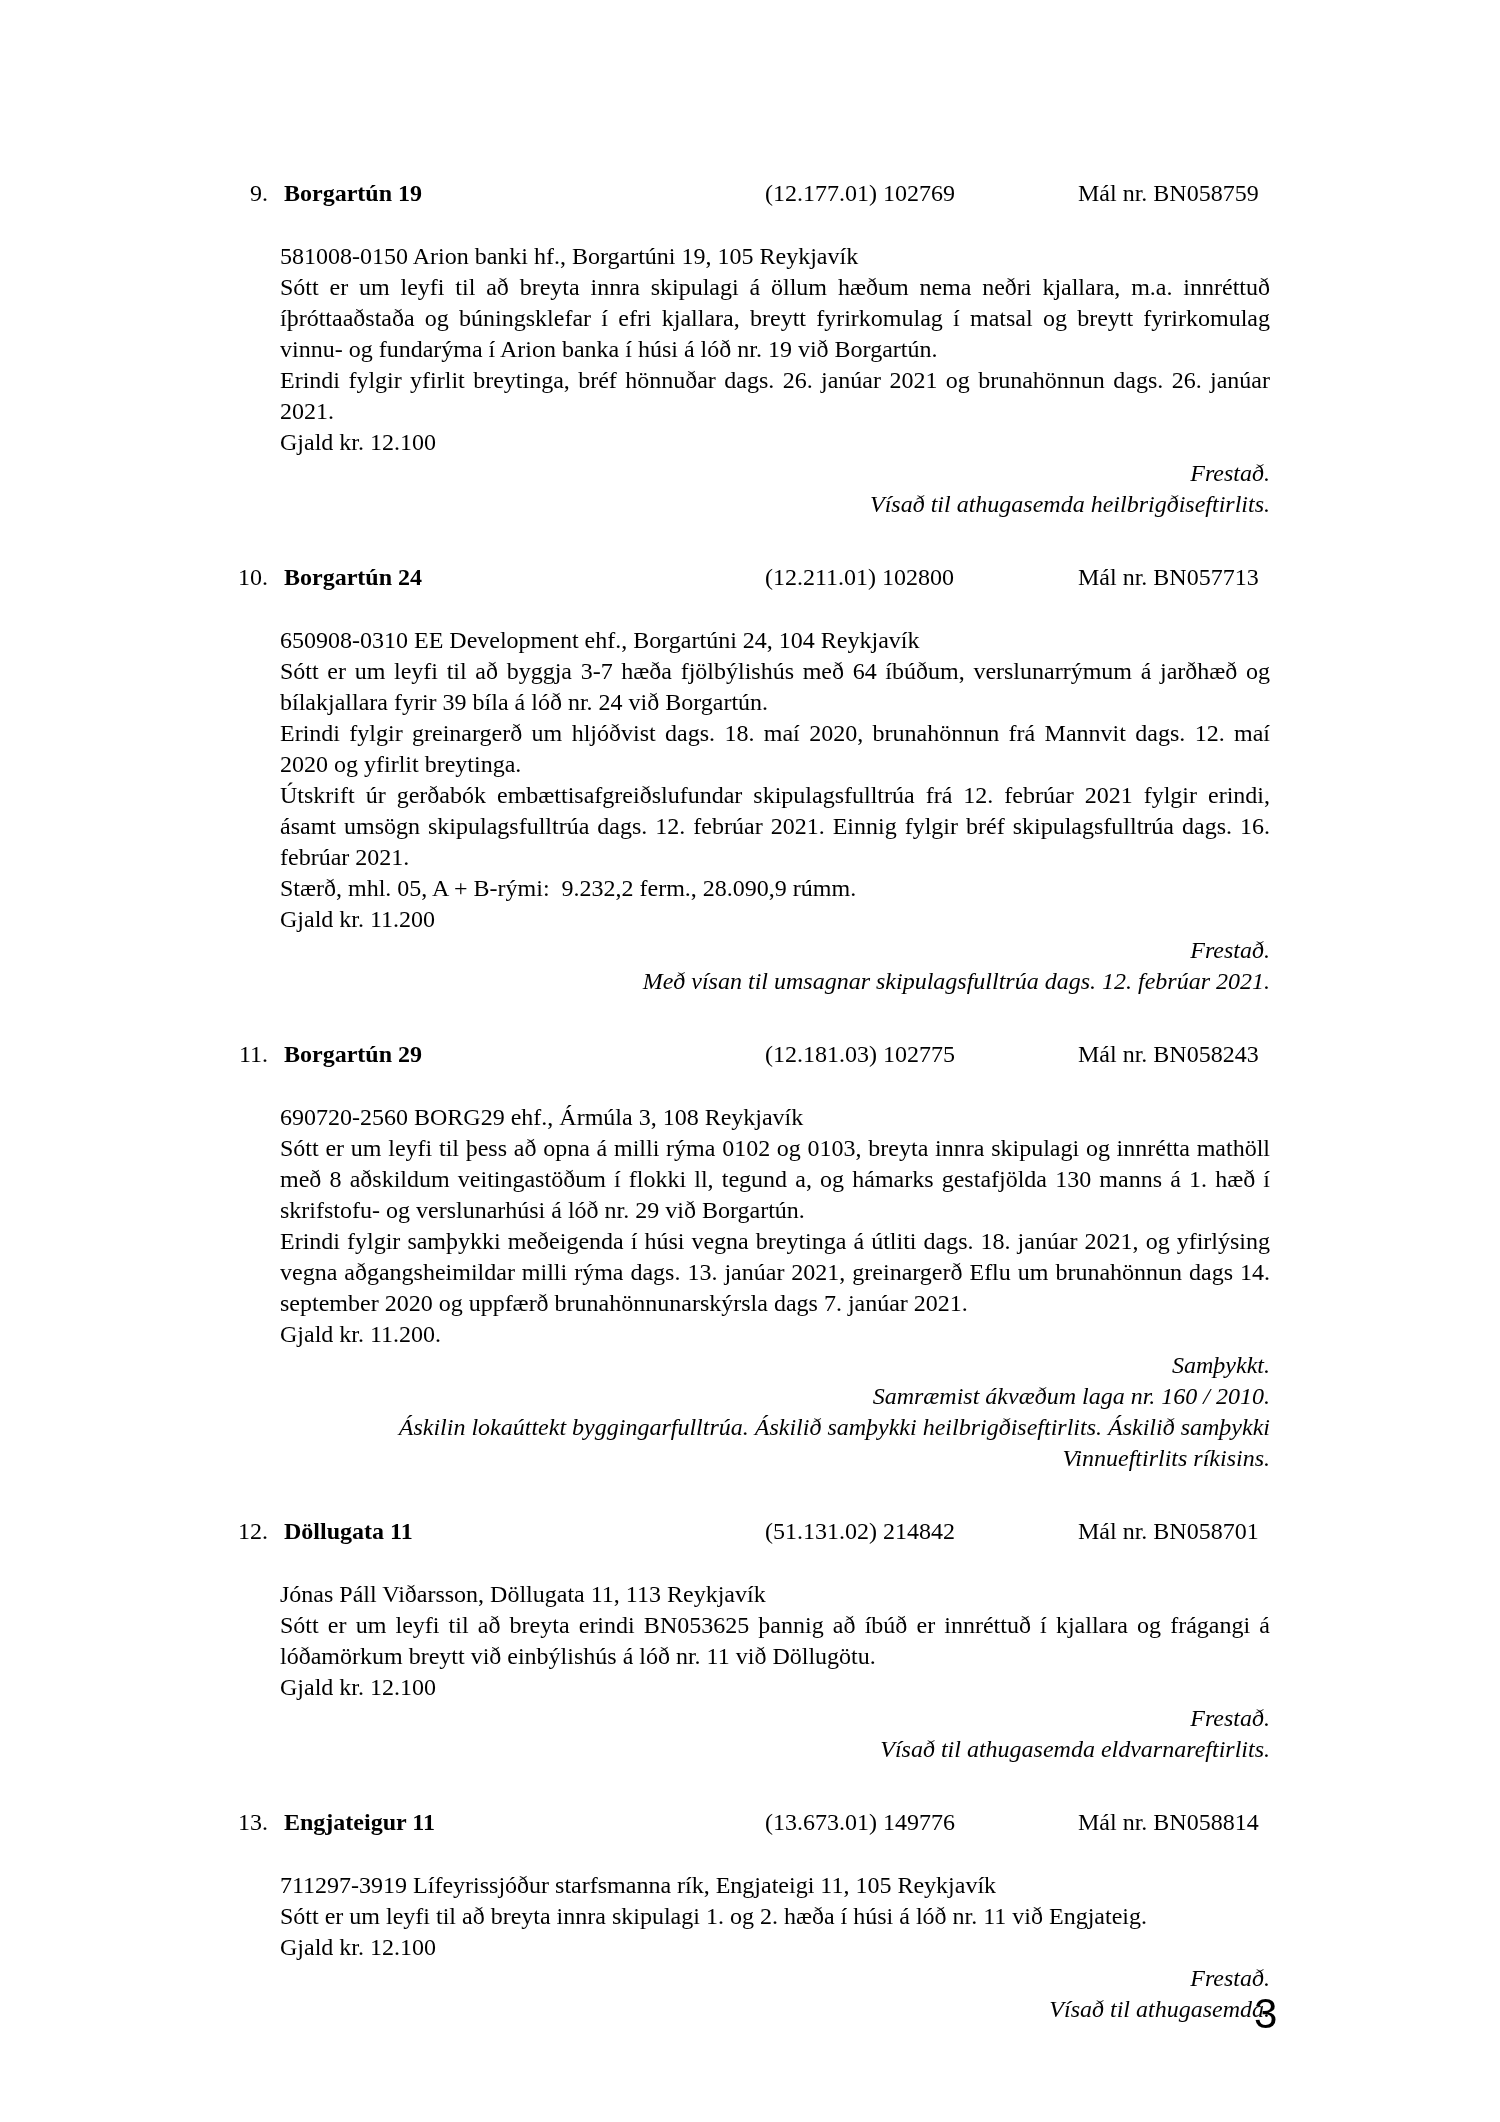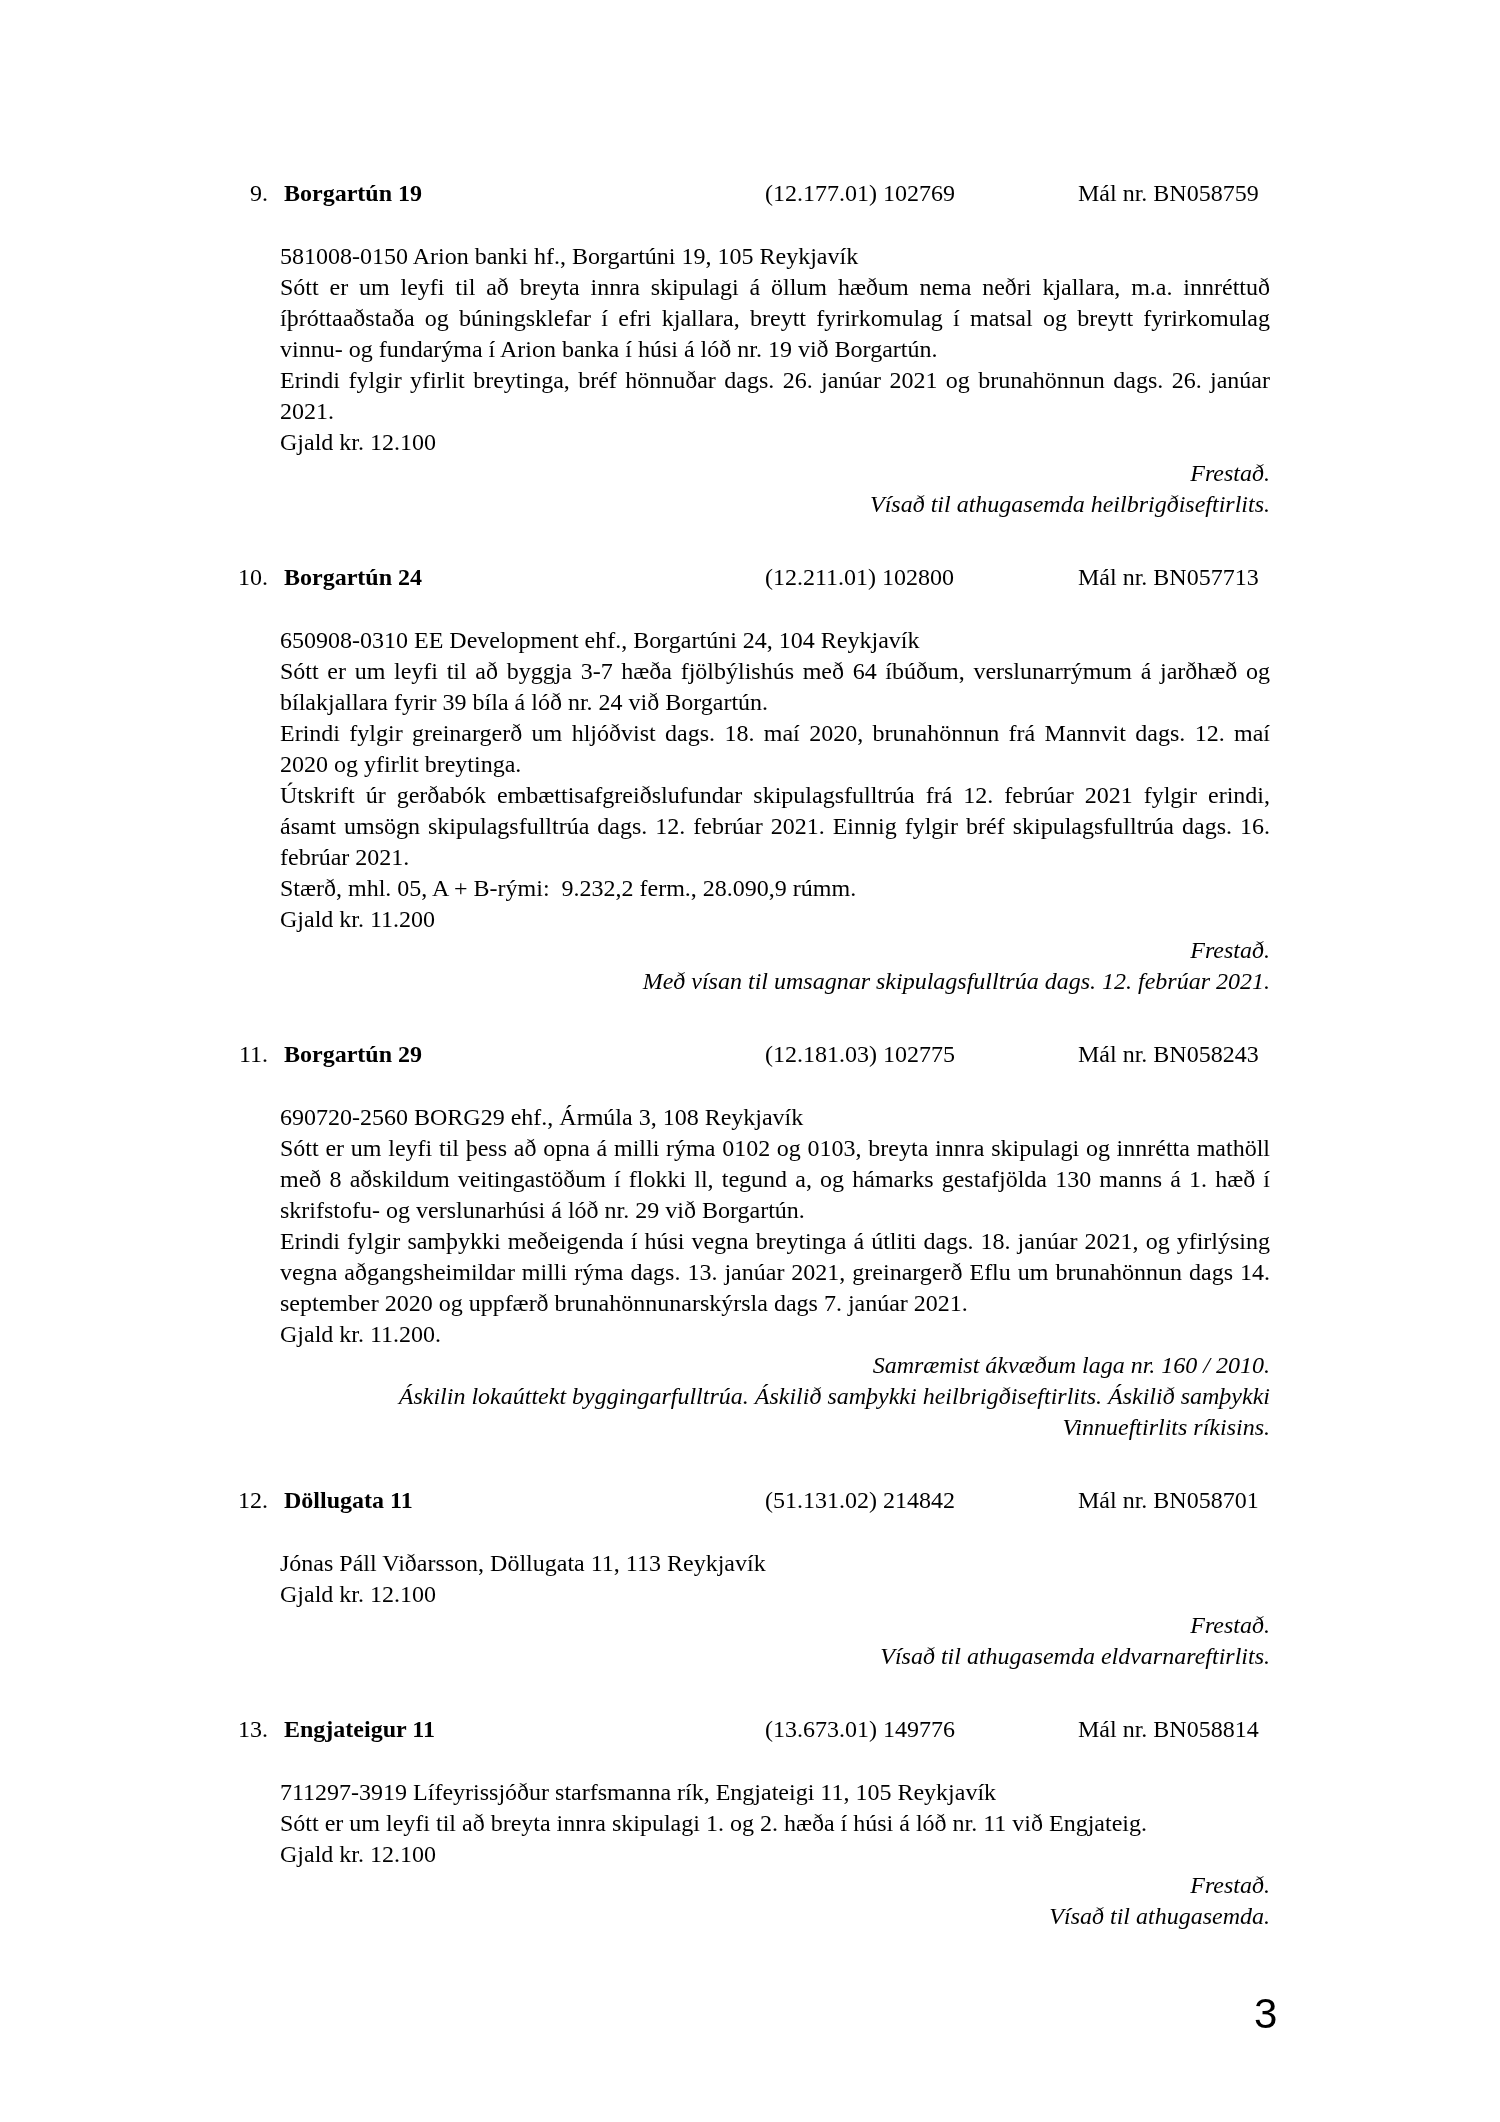--- a/index.html
+++ b/index.html
@@ -84,34 +84,36 @@
       <span class="item-num">11.</span>
       <span class="item-title">Borgartún 29</span>
       <span class="item-code">(12.181.03) 102775</span>
       <span class="item-case">Mál nr. BN058243</span>
     </div>
     <div class="item-body">
           <p class="plain">690720-2560 BORG29 ehf., Ármúla 3, 108 Reykjavík</p>
           <p class="justify">Sótt er um leyfi til þess að opna á milli rýma 0102 og 0103, breyta innra skipulagi og innrétta mathöll með 8 aðskildum veitingastöðum í flokki ll, tegund a, og hámarks gestafjölda 130 manns á 1. hæð í skrifstofu- og verslunarhúsi á lóð nr. 29 við Borgartún.</p>
           <p class="justify">Erindi fylgir samþykki meðeigenda í húsi vegna breytinga á útliti dags. 18. janúar 2021, og yfirlýsing vegna aðgangsheimildar milli rýma dags. 13. janúar 2021, greinargerð Eflu um brunahönnun dags 14. september 2020 og uppfærð brunahönnunarskýrsla dags 7. janúar 2021.</p>
           <p class="plain">Gjald kr. 11.200.</p>
+          <p class="italic">Samþykkt.</p>
           <p class="italic">Samræmist ákvæðum laga nr. 160 / 2010.</p>
           <p class="italic justify">Áskilin lokaúttekt byggingarfulltrúa. Áskilið samþykki heilbrigðiseftirlits. Áskilið samþykki Vinnueftirlits ríkisins.</p>
         </div>
   </section>
 
   <section class="item">
     <div class="item-header">
       <span class="item-num">12.</span>
       <span class="item-title">Döllugata 11</span>
       <span class="item-code">(51.131.02) 214842</span>
       <span class="item-case">Mál nr. BN058701</span>
     </div>
     <div class="item-body">
           <p class="plain">Jónas Páll Viðarsson, Döllugata 11, 113 Reykjavík</p>
+          <p class="justify">Sótt er um leyfi til að breyta erindi BN053625 þannig að íbúð er innréttuð í kjallara og frágangi á lóðamörkum breytt við einbýlishús á lóð nr. 11 við Döllugötu.</p>
           <p class="plain">Gjald kr. 12.100</p>
           <p class="italic">Frestað.</p>
           <p class="italic">Vísað til athugasemda eldvarnareftirlits.</p>
         </div>
   </section>
 
   <section class="item">
     <div class="item-header">
       <span class="item-num">13.</span>
       <span class="item-title">Engjateigur 11</span>

